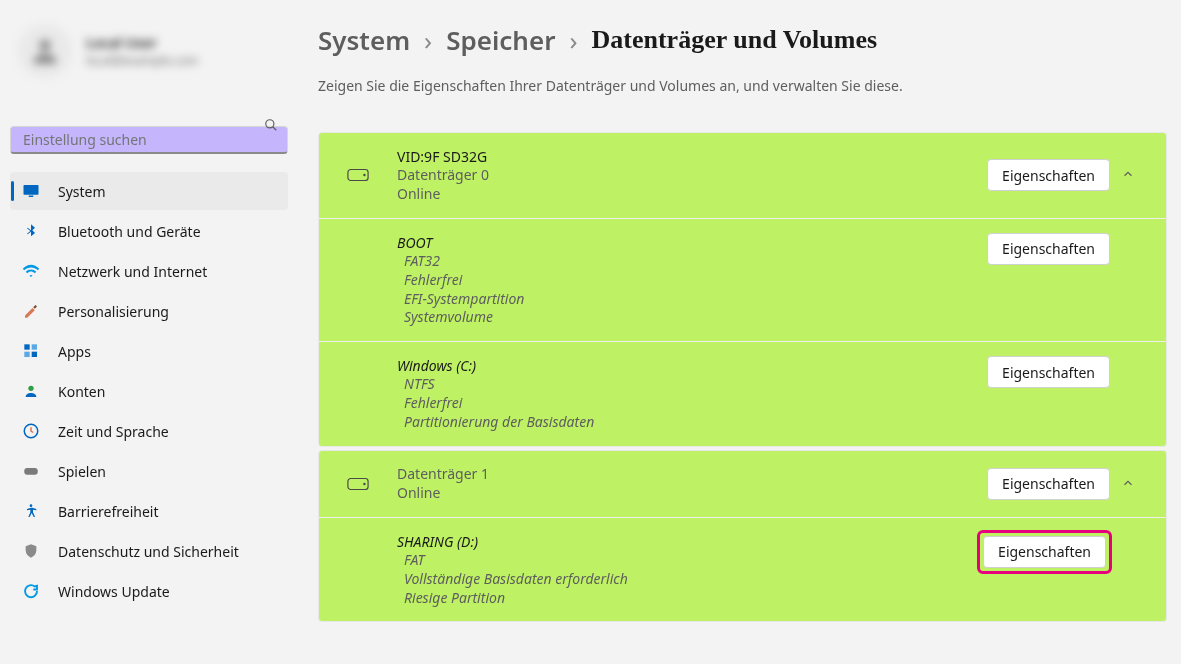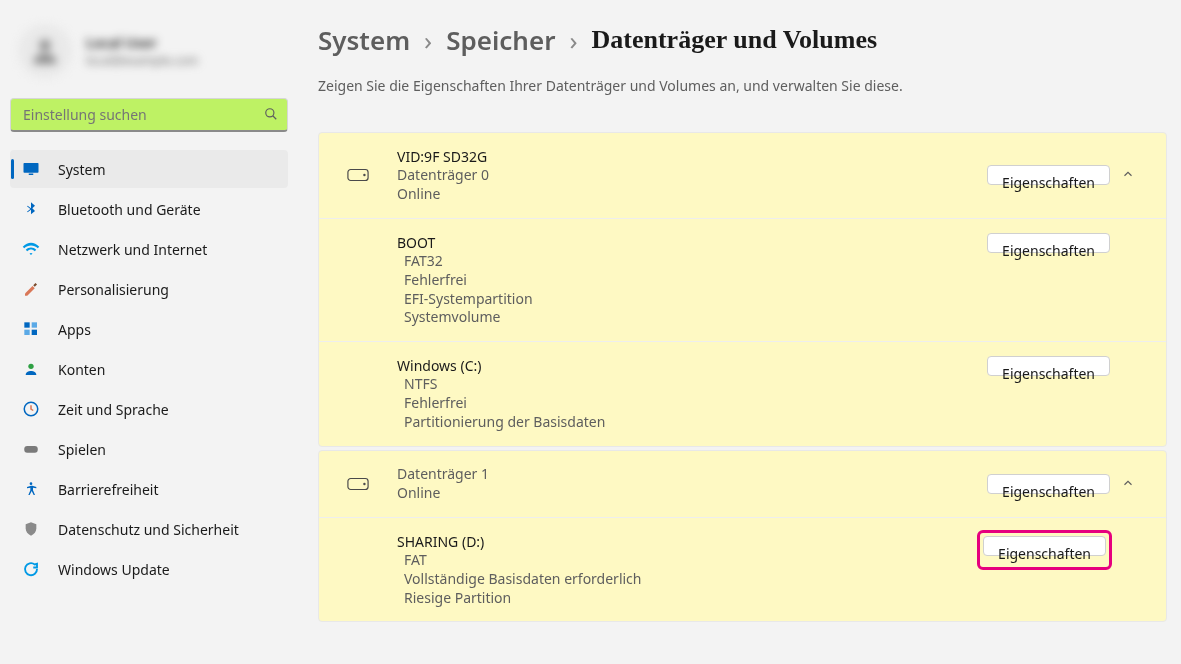--- a/index.html
+++ b/index.html
@@ -4,44 +4,44 @@
   <style>
     * { margin:0; padding:0; box-sizing:border-box; font-family:"Segoe UI",system-ui,sans-serif; }
     body { background:#f3f3f3; width:1181px; height:664px; overflow:hidden; display:flex; }
     .sidebar { width:298px; padding:10px 10px 10px 10px; display:flex; flex-direction:column; }
     .user-row { display:flex; align-items:center; gap:14px; padding:14px 8px 20px 8px; filter:blur(4px); }
     .avatar-circle { width:54px; height:54px; border-radius:50%; background:#e9e9e9; display:flex; align-items:center; justify-content:center; }
     .avatar-circle svg { width:34px; height:34px; fill:#8a8a8a; }
     .user-meta .uname { font-size:14px; font-weight:600; color:#1a1a1a; }
     .user-meta .uemail { font-size:12px; color:#6b6b6b; }
     .search-box { position:relative; margin:0 0 18px 0; }
-    .search-box input { width:100%; height:34px; padding:0 36px 0 12px; border:1px solid #d6d6d6; border-bottom:2px solid #8a8a8a; border-radius:4px; background:#bef264; font-size:14px; color:#5e5e5e; outline:none; }
+    .search-box input { width:100%; height:28px; padding:0 36px 0 12px; border:1px solid #d6d6d6; border-bottom:2px solid #8a8a8a; border-radius:4px; background:#c4b5fd; font-size:14px; color:#5e5e5e; outline:none;margin-top:28px; }
     .search-box .sicon { position:absolute; right:10px; top:50%; transform:translateY(-50%); color:#5e5e5e; }
     .nav { display:flex; flex-direction:column; gap:2px; }
     .nav-item { display:flex; align-items:center; gap:18px; height:38px; padding:0 10px 0 12px; border-radius:4px; font-size:14px; color:#1a1a1a; cursor:pointer; }
     .nav-item.active { background:#eaeaea; position:relative; }
     .nav-item.active::before { content:""; position:absolute; left:1px; top:9px; bottom:9px; width:3px; background:#0067c0; border-radius:2px; }
     .nav-icon { width:18px; height:18px; display:flex; align-items:center; justify-content:center; }
     .main { flex:1; padding:22px 14px 22px 20px; overflow-y:auto; }
     .breadcrumb { display:flex; align-items:center; gap:14px; font-size:26px; color:#1a1a1a; margin-bottom:18px; }
     .breadcrumb .bc-link { font-weight:600; color:#5e5e5e; cursor:pointer; }
     .breadcrumb .bc-sep { color:#8a8a8a; }
     .breadcrumb .bc-current { font-weight:600; color:#1a1a1a;font-family:Liberation Serif, serif; }
     .subtitle { font-size:14px; color:#5e5e5e; margin-bottom:37px; }
-    .disk-card { background:#fef9c3; border:1px solid #e8e8e8; border-radius:4px; margin-bottom:3px; }
+    .disk-card { background:#bef264; border:1px solid #e8e8e8; border-radius:4px; margin-bottom:3px; }
     .disk-header { display:flex; align-items:center; padding:14px 20px 14px 20px; }
     .disk-icon-slot { width:38px; display:flex; justify-content:center; }
     .disk-info { flex:1; padding-left:20px; }
     .disk-info .dname { font-size:14px; color:#1a1a1a; }
     .disk-info .dmeta { font-size:14px; color:#5e5e5e; line-height:1.35; }
-    .prop-btn { height:20px; padding:7px 14px; background:#fff; border:1px solid #d0d0d0; border-radius:4px; font-size:14px; color:#1a1a1a; cursor:pointer; }
+    .prop-btn { height:32px; padding:0 14px; background:#fff; border:1px solid #d0d0d0; border-radius:4px; font-size:14px; color:#1a1a1a; cursor:pointer; }
     .chev { width:36px; text-align:center; color:#5e5e5e; cursor:pointer; }
     .vol-row { display:flex; align-items:flex-start; padding:14px 20px 14px 20px; border-top:1px solid #eee; }
     .vol-row .vol-pad { width:58px; }
-    .vol-row .vol-info { flex:1; }
+    .vol-row .vol-info { flex:1;font-style:italic; }
     .vol-row .vname { font-size:14px; color:#1a1a1a; }
     .vol-row .vmeta { font-size:14px; color:#5e5e5e; line-height:1.35;margin-left:7px; }
     .vol-row .btn-slot { display:flex; align-items:center; }
     .hl { outline:3px solid #e6007e; outline-offset:-1px; border-radius:4px; padding:4px; }
     .disk-icon-slot svg { width:22px; height:14px; }
   </style>
 </head>
 <body>
 
 <div class="sidebar">

